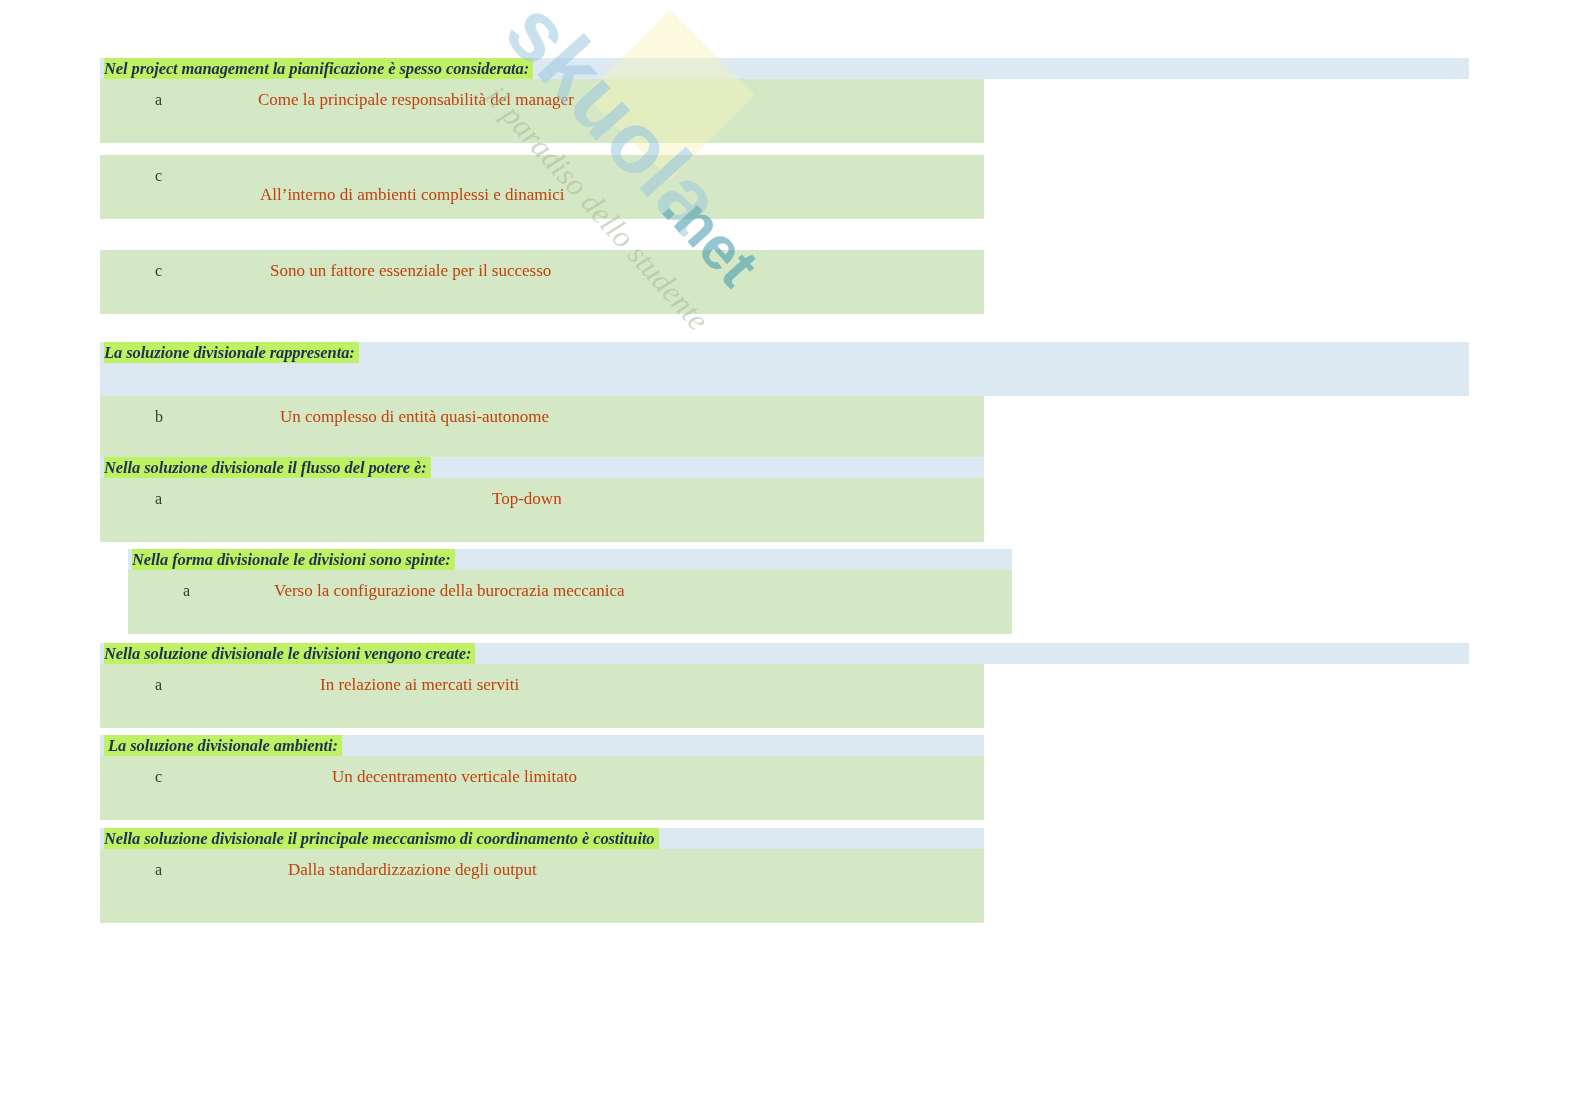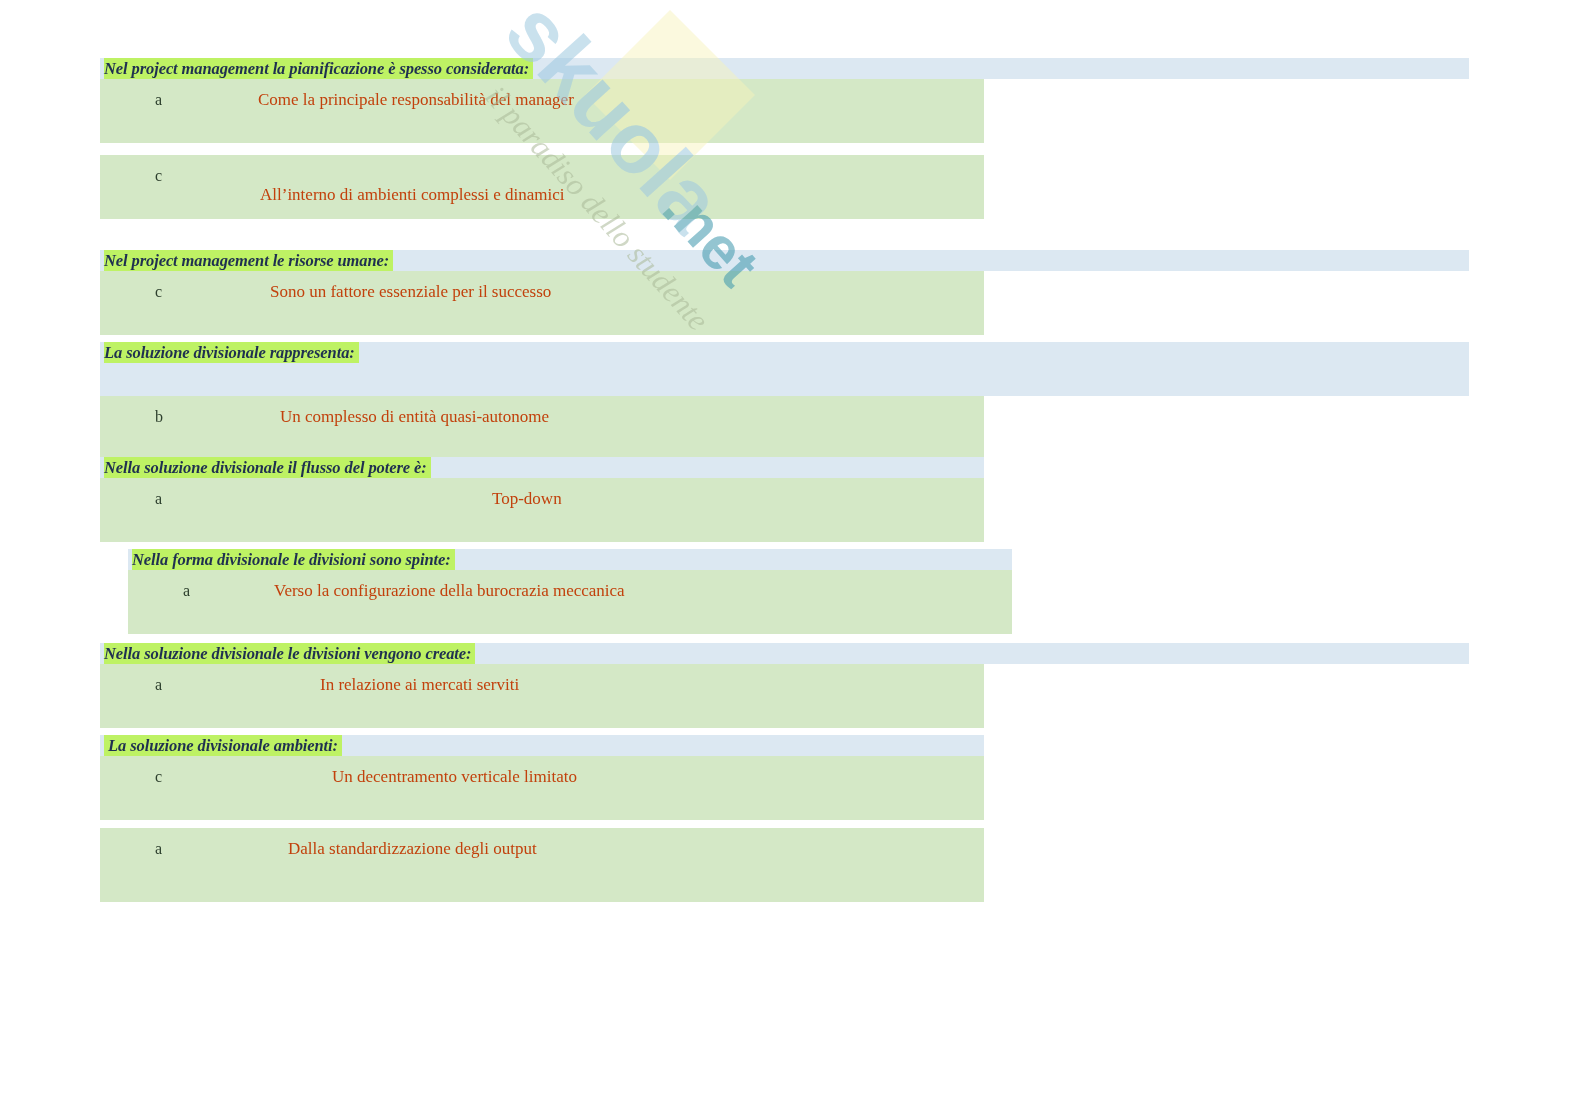--- a/index.html
+++ b/index.html
@@ -113,23 +113,20 @@
         <div class="a-text" style="left: 158px;">Come la principale responsabilità del manager</div>
       </div>
     </div>
     <div class="qa-block" style="top: 155px;">
       <div class="q-body">
         <div class="a-letter">c</div>
         <div class="a-text" style="left: 160px; margin-top: 19px;">All’interno di ambienti complessi e dinamici</div>
       </div>
     </div>
     <div class="qa-block" style="top: 250px;">
-      <div class="q-head full">
-        <div class="q-head-text">Nel project management le risorse umane:</div>
-      </div>
       <div class="q-body">
         <div class="a-letter">c</div>
         <div class="a-text" style="left: 170px;">Sono un fattore essenziale per il successo</div>
       </div>
     </div>
     <div class="qa-block" style="top: 342px;">
       <div class="q-head full tall">
         <div class="q-head-text">La soluzione divisionale rappresenta:</div>
       </div>
       <div class="q-body">
@@ -167,20 +164,23 @@
     <div class="qa-block" style="top: 735px;">
       <div class="q-head">
         <div class="q-head-text"> La soluzione divisionale ambienti:</div>
       </div>
       <div class="q-body">
         <div class="a-letter">c</div>
         <div class="a-text" style="left: 188px; margin-left: 44px;">Un decentramento verticale limitato</div>
       </div>
     </div>
     <div class="qa-block" style="top: 828px;">
+      <div class="q-head">
+        <div class="q-head-text">Nella soluzione divisionale il principale meccanismo di coordinamento è costituito</div>
+      </div>
       <div class="q-body tall">
         <div class="a-letter">a</div>
         <div class="a-text" style="left: 188px;">Dalla standardizzazione degli output</div>
       </div>
     </div>
   </div>
 
 <svg id="watermark" viewBox="0 0 320 330" xmlns="http://www.w3.org/2000/svg">
   <g>
     <polygon points="215,10 300,95 215,180 130,95" fill="#f6f1b9" opacity="0.85"></polygon>

